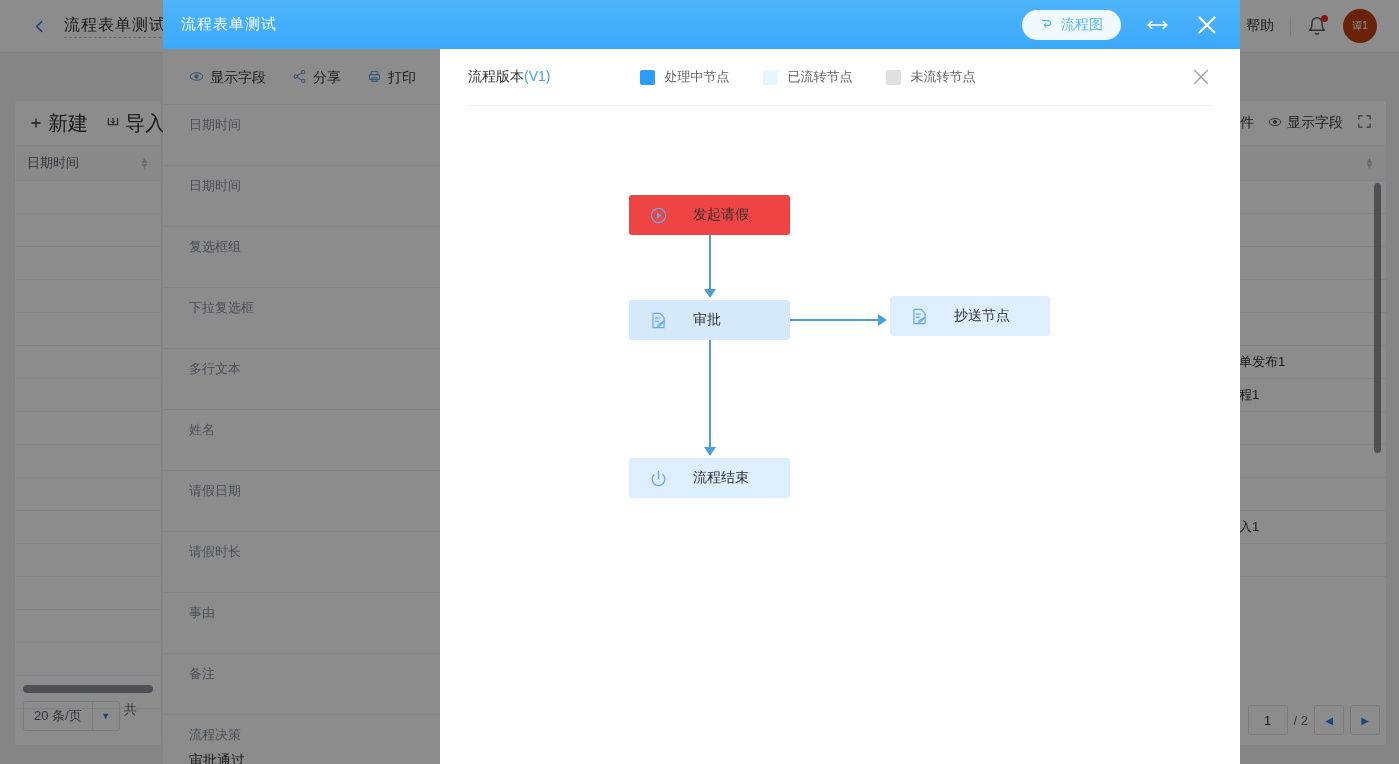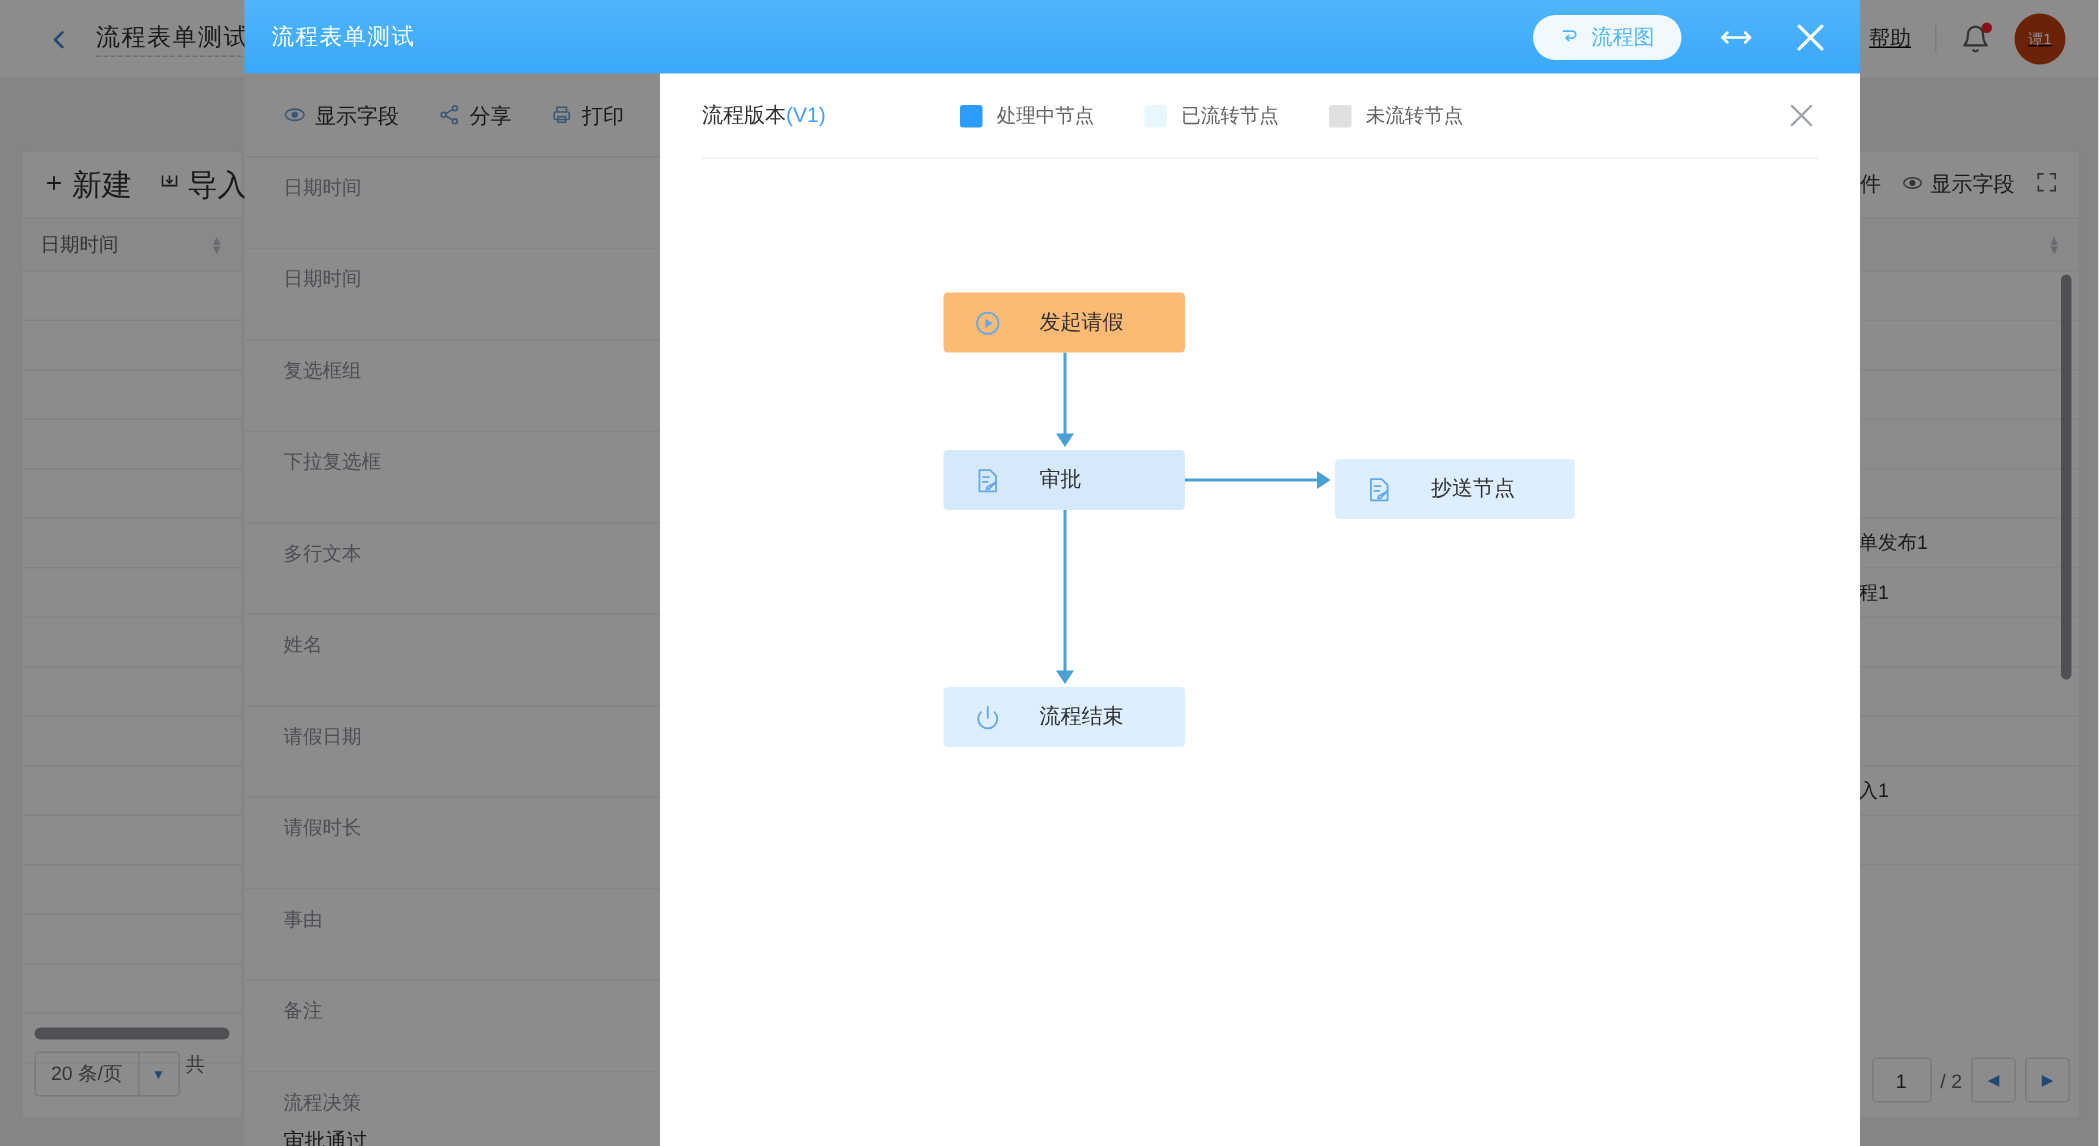--- a/index.html
+++ b/index.html
@@ -12,21 +12,21 @@
 
   
   #app-bg{position:absolute;inset:0;background:#f2f3f5;}
 
   
   .bg-topbar{position:absolute;left:0;top:0;width:1399px;height:52px;background:#ffffff;
              border-bottom:1px solid #e8e8e8;display:flex;align-items:center;}
   .back-chev{width:34px;height:34px;margin-left:22px;display:flex;align-items:center;justify-content:center;color:#3b83d6;}
   .bg-title{font-size:16px;color:#303133;margin-left:8px;letter-spacing:1px;
             border-bottom:1px dashed #c8c9cc;padding-bottom:1px;}
-  .topbar-right{margin-left:auto;display:flex;align-items:center;gap:16px;margin-right:22px;text-decoration:underline;}
+  .topbar-right{margin-left:auto;display:flex;align-items:center;gap:16px;margin-right:22px;}
   .help-txt{font-size:14px;color:#303133;}
   .vdiv{width:1px;height:18px;background:#dcdfe6;}
   .bell{position:relative;width:20px;height:20px;color:#5a5e66;}
   .bell .dot{position:absolute;right:-1px;top:-1px;width:7px;height:7px;border-radius:50%;background:#f5222d;}
   .avatar{width:34px;height:34px;border-radius:50%;background:#c2410c;color:#fff;font-size:10px;
           display:flex;align-items:center;justify-content:center;}
 
   
   .bg-leftcard{position:absolute;left:14px;top:100px;width:146px;height:644px;background:#fff;
                border:1px solid #ebeef5;border-radius:3px;}
@@ -409,21 +409,21 @@
 
     <div class="edge" style="left:269px;top:129px;width:2px;height:56px;"></div>
     <div class="arrow-d" style="left:264px;top:183px;"></div>
 
     <div class="edge" style="left:350px;top:213px;width:89px;height:2px;"></div>
     <div class="arrow-r" style="left:438px;top:208px;"></div>
 
     <div class="edge" style="left:269px;top:234px;width:2px;height:109px;"></div>
     <div class="arrow-d" style="left:264px;top:341px;"></div>
 
-    <div class="node" style="left:189px;top:89px;width:161px;background:#fdba74;">
+    <div class="node" style="left:189px;top:89px;width:161px;background:#ef4444;">
       <span class="nico">
         <svg width="19" height="19" viewBox="0 0 24 24" fill="none" stroke="#66a9e8" stroke-width="1.5">
             <circle cx="12" cy="12" r="9"></circle>
             <polygon points="10 8 16 12 10 16" fill="#66a9e8" stroke="none"></polygon>
           </svg>
       </span>
       <span class="nlbl">发起请假</span>
     </div>
 
     <div class="node" style="left:189px;top:194px;width:161px;background:#d6e9fb;">
@@ -431,21 +431,21 @@
         <svg width="19" height="19" viewBox="0 0 24 24" fill="none" stroke="#66a9e8" stroke-width="1.5" stroke-linecap="round" stroke-linejoin="round">
             <path d="M5 3h9l5 5v13H5z"></path>
             <line x1="8" y1="9" x2="13" y2="9"></line>
             <line x1="8" y1="13" x2="12" y2="13"></line>
             <path d="M19 13l-6 6-2 .4.4-2z" fill="#fff"></path>
           </svg>
       </span>
       <span class="nlbl">审批</span>
     </div>
 
-    <div class="node" style="left:450px;top:200px;width:160px;background:#dceeff;">
+    <div class="node" style="left:450px;top:190px;width:160px;background:#dceeff;">
       <span class="nico">
         <svg width="19" height="19" viewBox="0 0 24 24" fill="none" stroke="#66a9e8" stroke-width="1.5" stroke-linecap="round" stroke-linejoin="round">
             <path d="M5 3h9l5 5v13H5z"></path>
             <line x1="8" y1="9" x2="13" y2="9"></line>
             <line x1="8" y1="13" x2="12" y2="13"></line>
             <path d="M19 13l-6 6-2 .4.4-2z" fill="#fff"></path>
           </svg>
       </span>
       <span class="nlbl">抄送节点</span>
     </div>

